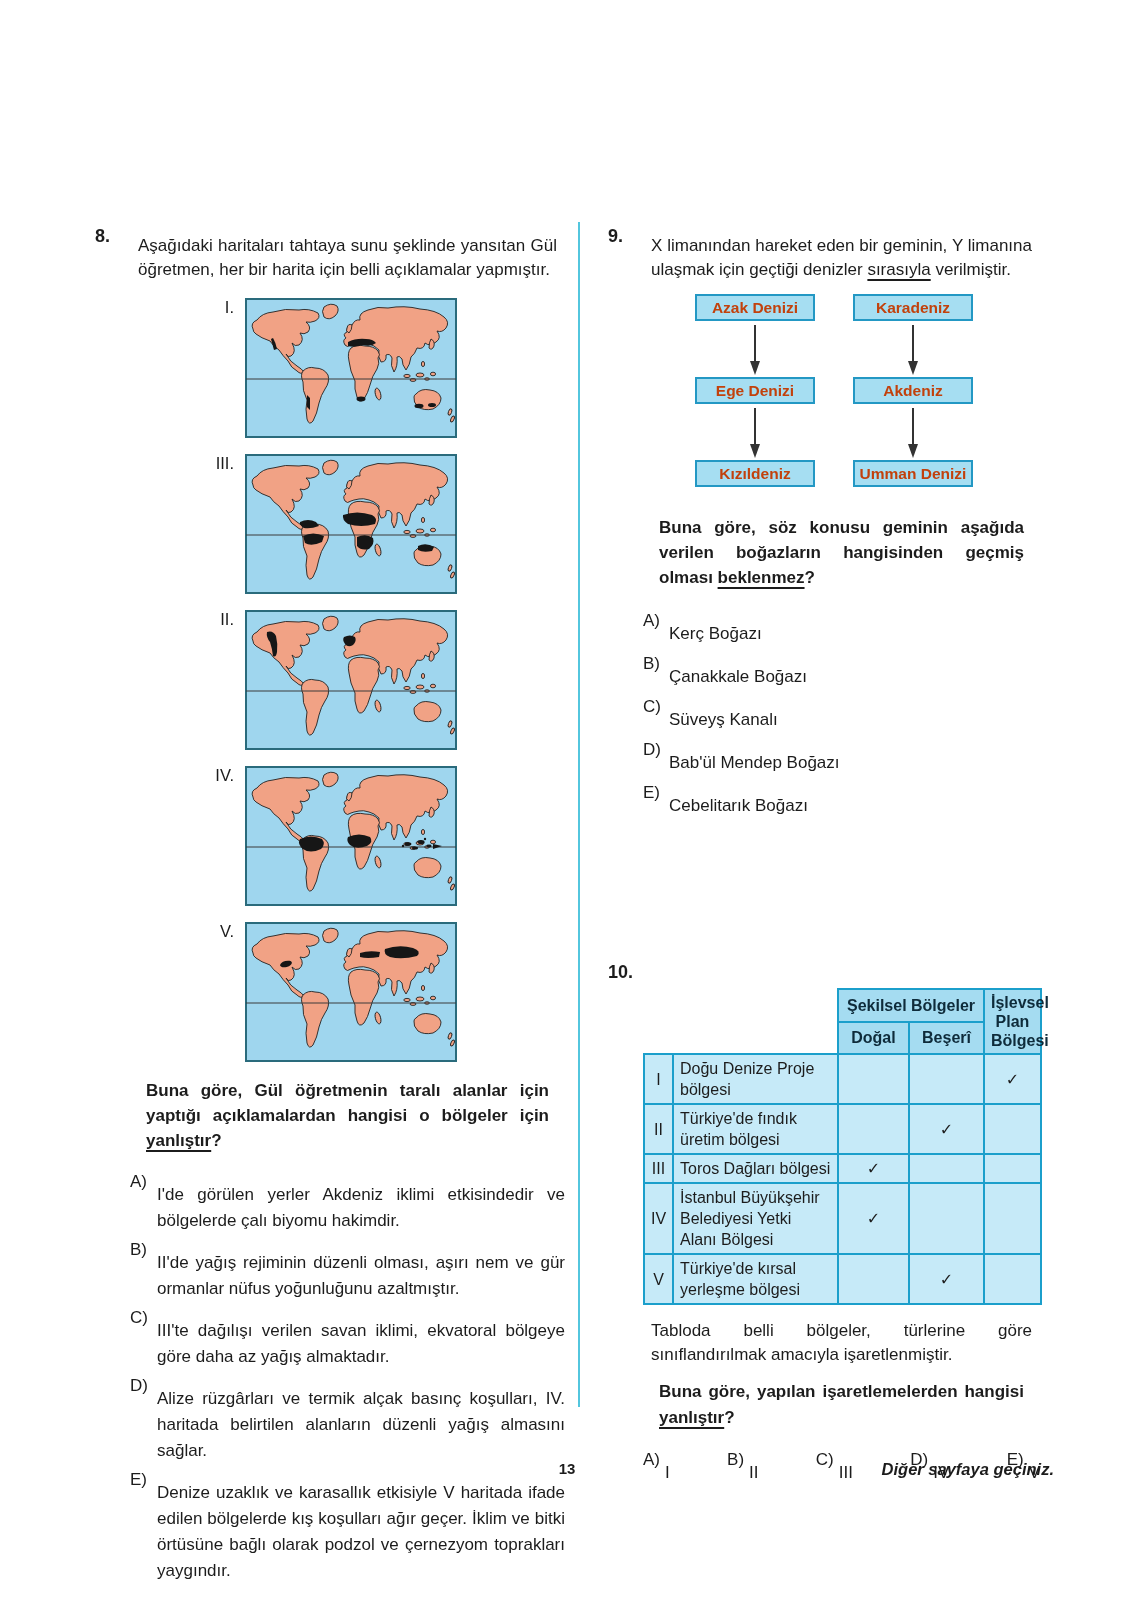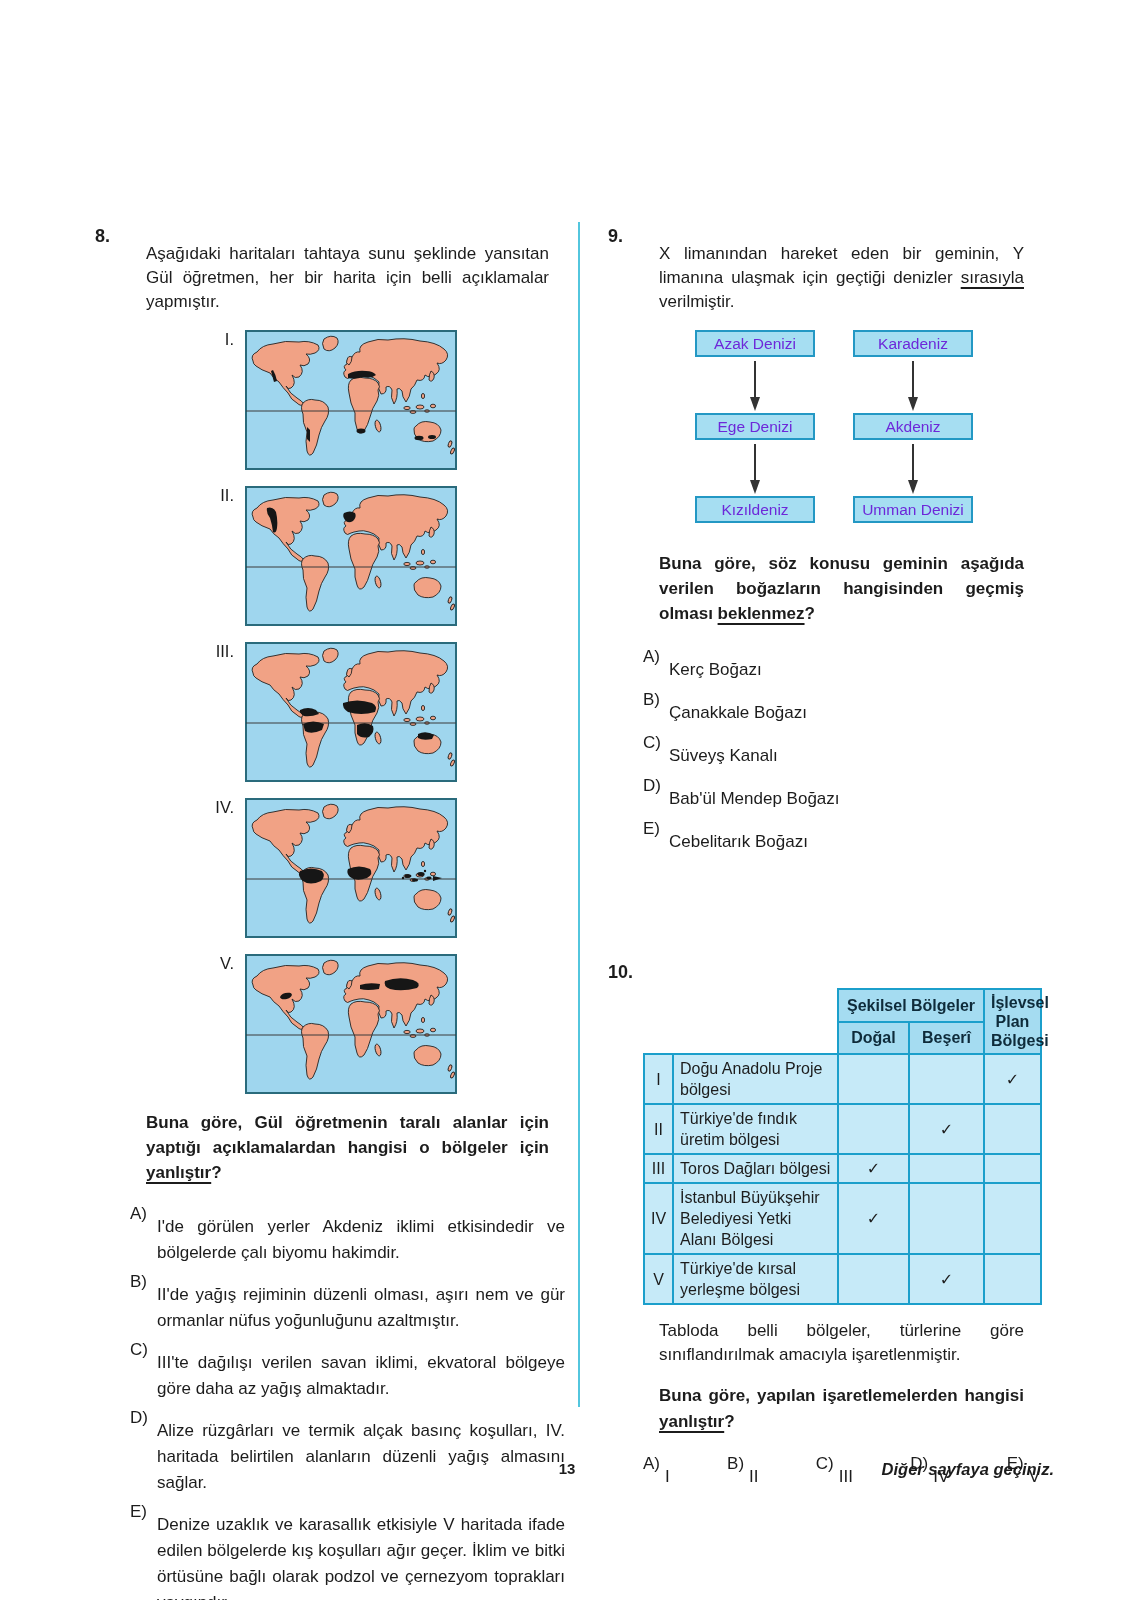--- a/index.html
+++ b/index.html
@@ -12,21 +12,21 @@
     position:absolute; left:578px; top:222px; width:2px; height:1185px;
     background:#53c6de;
   }
   .q { position:absolute; }
   .q-num {
     position:absolute; left:0; top:0; font-weight:bold; font-size:18px;
   }
   .q8 { left:95px; top:226px; width:470px; padding-left:35px; box-sizing:border-box; }
   .q9 { left:608px; top:226px; width:432px; padding-left:35px; box-sizing:border-box; }
   .q10 { left:608px; top:962px; width:432px; padding-left:35px; box-sizing:border-box; }
-  .intro { margin:16px; text-align:justify; line-height:24px; }
+  .intro { margin:8px; text-align:justify; line-height:24px; }
   .stem { margin:16px; font-weight:bold; text-align:justify; line-height:25px; }
   .u { text-decoration:underline; text-underline-offset:4px; text-decoration-thickness:1.5px; }
   
   .maps { margin-top:16px; }
   .map-row { display:flex; align-items:flex-start; margin-bottom:16px; }
   .map-label { width:104px; padding-right:11px; text-align:right; line-height:19px; font-size:16.5px; }
   .map-box { width:212px; height:140px; }
   .map-svg { display:block; width:212px; height:140px; }
   
   .options { margin-top:14px; }
@@ -35,22 +35,22 @@
   .opt-text { flex:1; text-align:justify; line-height:26px;margin-top:13px; }
   .q9 .opt-letter { flex:0 0 26px; line-height:25px; }
   .q9 .opt-text { text-align:left; line-height:25px; }
   .q8 .stem { margin-top:16px; }
   .q8 .options { margin-top:16px; }
   
   .flow { display:flex; gap:38px; margin-left:52px; margin-top:12px; }
   .flow-col { display:flex; flex-direction:column; align-items:center; }
   .flow-box {
     width:120px; height:27px; box-sizing:border-box;
-    border:2px solid #2398c4; background:#a6def2; color:#6d28d9;
-    font-weight:normal; font-size:15.5px;
+    border:2px solid #2398c4; background:#a6def2; color:#c2410c;
+    font-weight:bold; font-size:15.5px;
     display:flex; align-items:center; justify-content:center;
   }
   .flow-arrow { display:block; margin:2px 0; }
   .q9 .stem { margin-top:28px; }
   .q9 .options { margin-top:18px; }
   .q9 .option { margin-bottom:5px; }
   
   .rtable { border-collapse:collapse; margin-top:26px; table-layout:fixed; width:397px; }
   .rtable th, .rtable td { border:2px solid #1b9fcb; padding:3px 6px; }
   .rtable thead th { background:#a5dcf1; color:#0e2b3a; font-size:16px; line-height:19px; font-weight:bold; text-align:center; }
@@ -119,42 +119,42 @@
               <path d="M103,44 Q111,40 121,41 Q128,41 131,45 Q126,49 118,47 Q110,50 103,48 Z"></path>
               <path d="M62,97 L65,100 L65,112 L62,109 Z"></path>
               <ellipse cx="116" cy="101" rx="4.5" ry="2.4"></ellipse>
               <ellipse cx="174" cy="108" rx="4.5" ry="2.2"></ellipse>
               <ellipse cx="187" cy="107" rx="4" ry="2"></ellipse>
             </g>
           </svg>
         </div>
       </div>
       <div class="map-row">
-        <span class="map-label">II.</span>
-        <div class="map-box">
-          <svg class="map-svg" viewBox="0 0 212 140">
-            <use href="#world"></use>
-            <g fill="#161616">
-              <path d="M22,22 Q28,20 31,26 Q33,34 32,42 Q31,48 28,46 Q27,38 25,32 Q21,27 22,22 Z"></path>
-              <path d="M99,27 Q105,24 110,27 Q112,31 108,35 Q103,38 100,34 Q97,30 99,27 Z"></path>
-            </g>
-          </svg>
-        </div>
-      </div>
-      <div class="map-row">
         <span class="map-label">III.</span>
         <div class="map-box">
           <svg class="map-svg" viewBox="0 0 212 140">
             <use href="#world"></use>
             <g fill="#161616">
               <path d="M55,68 Q63,64 71,68 L74,72 Q66,75 59,74 Q54,71 55,68 Z"></path>
               <path d="M58,82 Q68,77 79,82 L77,88 Q66,93 60,89 Z"></path>
               <path d="M98,61 Q112,56 127,61 Q133,64 130,70 Q116,74 103,70 Q97,66 98,61 Z"></path>
               <path d="M112,83 Q121,79 128,84 Q130,90 124,95 Q116,97 112,92 Z"></path>
               <path d="M173,92 Q181,88 189,93 L187,97 Q178,99 173,96 Z"></path>
+            </g>
+          </svg>
+        </div>
+      </div>
+      <div class="map-row">
+        <span class="map-label">II.</span>
+        <div class="map-box">
+          <svg class="map-svg" viewBox="0 0 212 140">
+            <use href="#world"></use>
+            <g fill="#161616">
+              <path d="M22,22 Q28,20 31,26 Q33,34 32,42 Q31,48 28,46 Q27,38 25,32 Q21,27 22,22 Z"></path>
+              <path d="M99,27 Q105,24 110,27 Q112,31 108,35 Q103,38 100,34 Q97,30 99,27 Z"></path>
             </g>
           </svg>
         </div>
       </div>
       <div class="map-row">
         <span class="map-label">IV.</span>
         <div class="map-box">
           <svg class="map-svg" viewBox="0 0 212 140">
             <use href="#world"></use>
             <g fill="#161616">
@@ -289,21 +289,21 @@
           <th rowspan="2">İşlevsel Plan Bölgesi</th>
         </tr>
         <tr>
           <th>Doğal</th>
           <th>Beşerî</th>
         </tr>
       </thead>
       <tbody>
         <tr>
           <td class="cell-num">I</td>
-          <td>Doğu Anadolu Proje bölgesi</td>
+          <td>Doğu Denize Proje bölgesi</td>
           <td class="cell-check"></td>
           <td class="cell-check"></td>
           <td class="cell-check">✓</td>
         </tr>
         <tr>
           <td class="cell-num">II</td>
           <td>Türkiye'de fındık üretim bölgesi</td>
           <td class="cell-check"></td>
           <td class="cell-check">✓</td>
           <td class="cell-check"></td>

